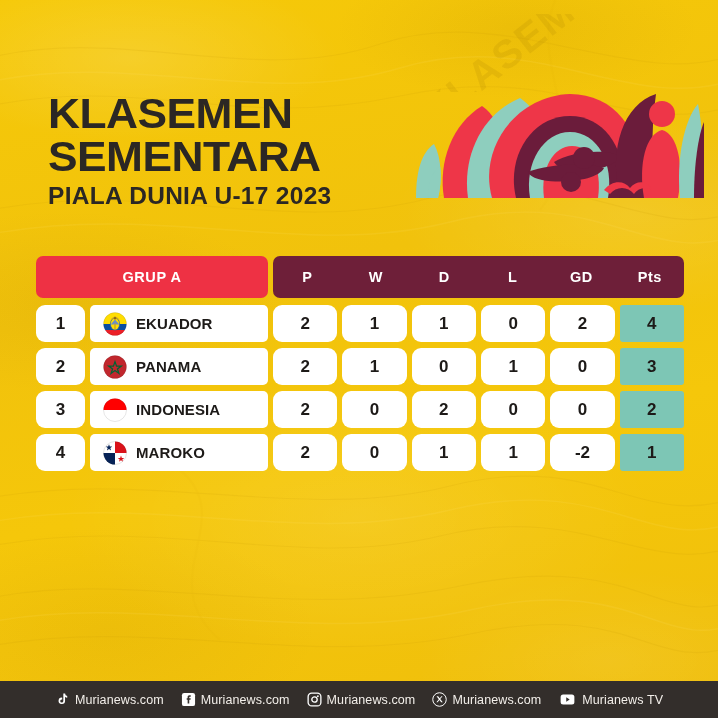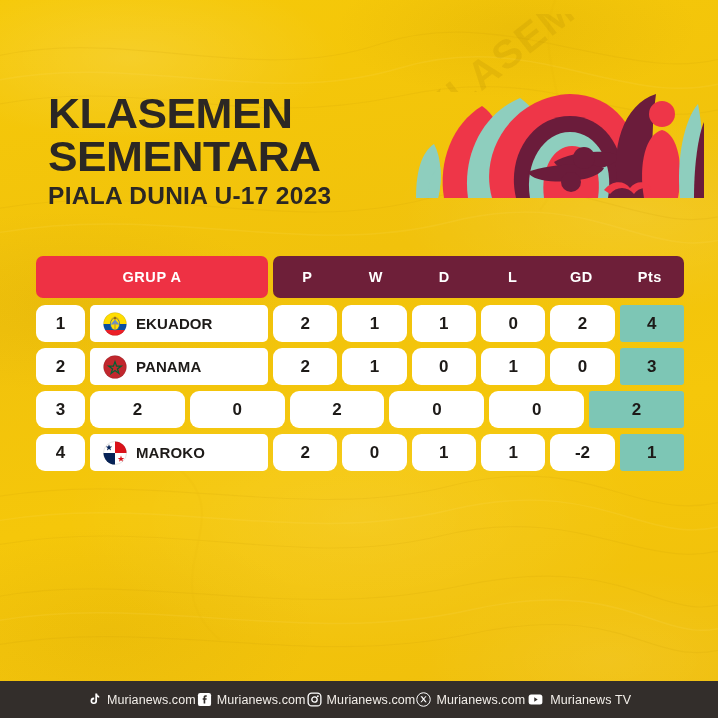--- a/index.html
+++ b/index.html
@@ -190,21 +190,21 @@
   
   .footer {
     position: absolute;
     left: 0; right: 0;
     bottom: 0;
     height: 37px;
     background: #332E2B;
     display: flex;
     align-items: center;
     justify-content: center;
-    gap: 1px;
+    gap: 17px;
   }
   .fitem {
     display: flex;
     align-items: center;
     gap: 5px;
   }
   .fitem .flabel {
     color: #F3EFEA;
     font-size: 12.5px;
     letter-spacing: 0.1px;
@@ -351,20 +351,35 @@
     <div class="stat">2</div>
     <div class="stat">1</div>
     <div class="stat">0</div>
     <div class="stat">1</div>
     <div class="stat">0</div>
     <div class="stat pts">3</div>
   </div>
 
   <div class="trow">
     <div class="rank">3</div>
+    <div class="team">
+      <svg class="flag" viewBox="0 0 24 24">
+        <defs>
+            <clipPath id="idC">
+              <circle cx="12" cy="12" r="11.5"></circle>
+            </clipPath>
+          </defs>
+        <g clip-path="url(#idC)">
+          <rect x="0" y="0" width="24" height="12" fill="#FF0000"></rect>
+          <rect x="0" y="12" width="24" height="12" fill="#FFFFFF"></rect>
+        </g>
+        <circle cx="12" cy="12" r="11.5" fill="none" stroke="rgba(0,0,0,0.10)" stroke-width="1"></circle>
+      </svg>
+      <span class="tname">INDONESIA</span>
+    </div>
     <div class="stat">2</div>
     <div class="stat">0</div>
     <div class="stat">2</div>
     <div class="stat">0</div>
     <div class="stat">0</div>
     <div class="stat pts">2</div>
   </div>
 
   <div class="trow">
     <div class="rank">4</div>

